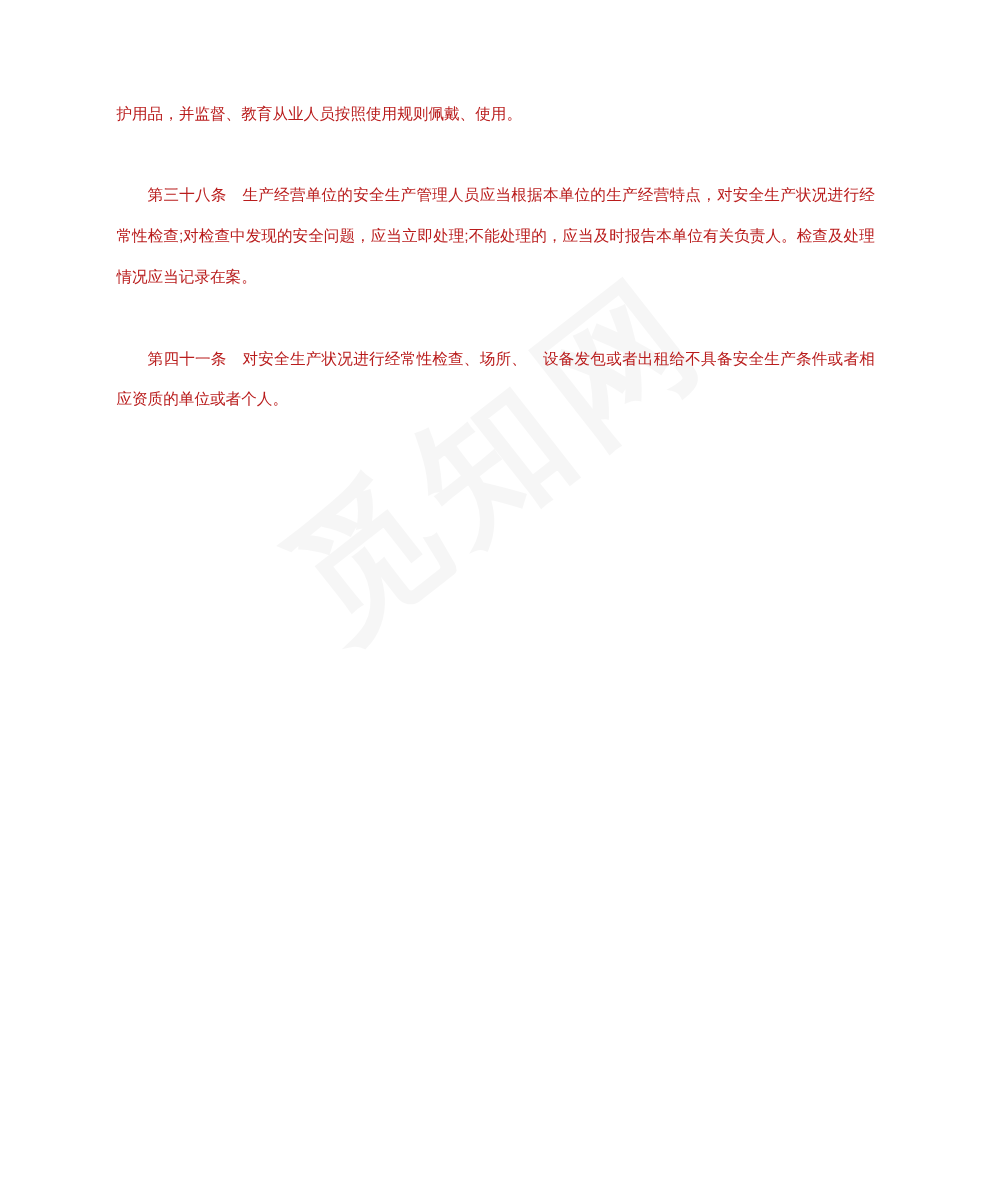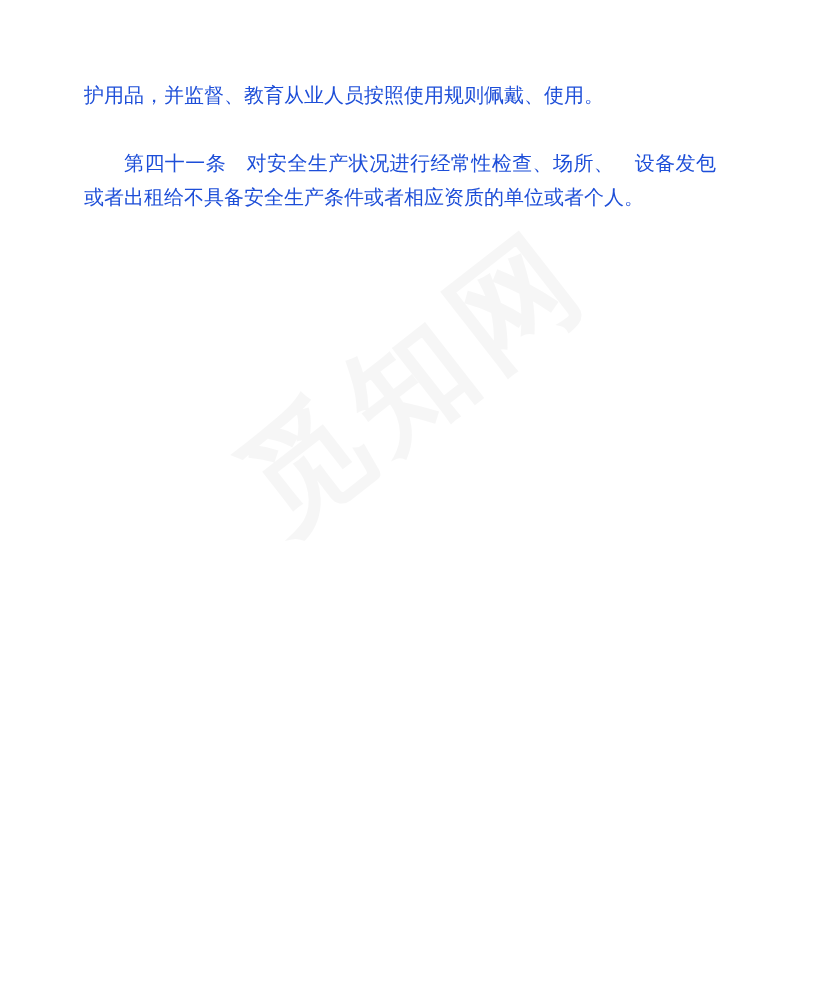--- a/index.html
+++ b/index.html
@@ -15,24 +15,24 @@
   .page {
     position: relative;
     width: 830px;
     height: 986px;
     background: #ffffff;
     overflow: hidden;
   }
   .content {
     position: absolute;
     top: 78px;
-    left: 84px;
+    left: 97px;
     width: 632px;
-    color: #1d4ed8;
-    font-size: 20px;
+    color: #b91c1c;
+    font-size: 13px;
     line-height: 34px;
     text-align: justify;
   }
   .para {
     margin: 0 0 34px 0;
     text-indent: 2em;
     word-break: break-all;
   }
   .para.no-indent {
     text-indent: 0;
@@ -57,20 +57,21 @@
 </head>
 <body>
 
 <div class="page">
 
   <div class="watermark">觅知网</div>
 
   <div class="content">
     <p class="para no-indent">护用品，并监督、教育从业人员按照使用规则佩戴、使用。</p>
 
+    <p class="para">第三十八条　生产经营单位的安全生产管理人员应当根据本单位的生产经营特点，对安全生产状况进行经常性检查;对检查中发现的安全问题，应当立即处理;不能处理的，应当及时报告本单位有关负责人。检查及处理情况应当记录在案。</p>
 
 
 
     <p class="para">第四十一条　对安全生产状况进行经常性检查、场所、　设备发包或者出租给不具备安全生产条件或者相应资质的单位或者个人。</p>
 
 
 
   </div>
 
 </div>

